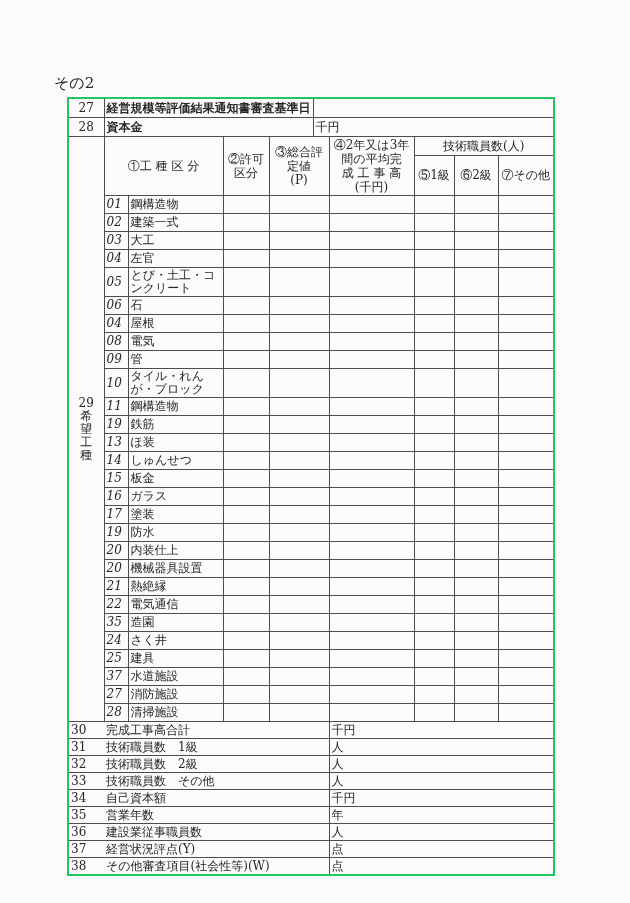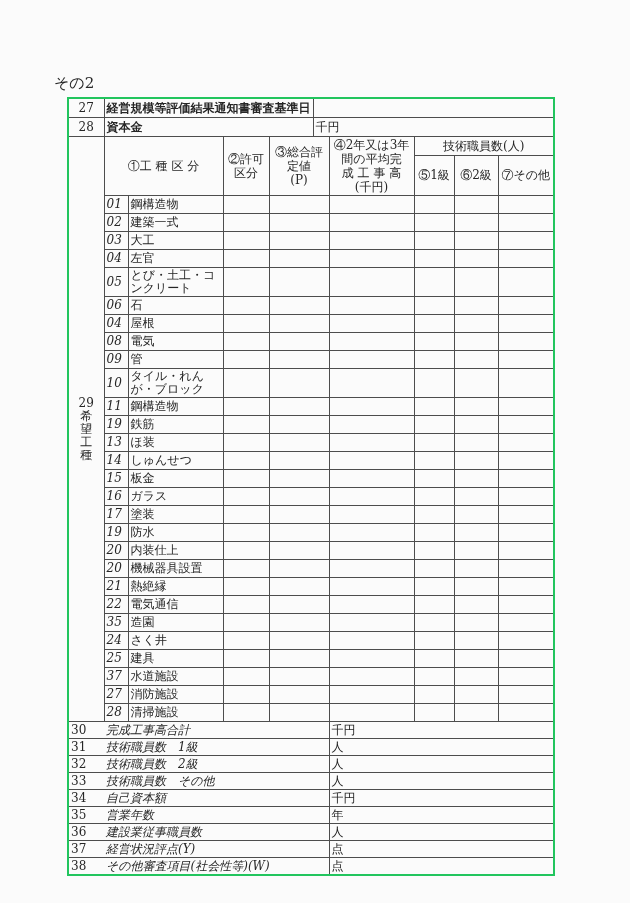--- a/index.html
+++ b/index.html
@@ -64,21 +64,21 @@
     line-height: 13px;
   }
   tr.work-row td { height: 15px; line-height: 13px; }
   .c-num { text-align: left; padding: 1px 0; font-style: italic; }
   .c-name { padding-left: 4px; word-break: break-all; }
   tr.summary-row td { height: 14px; line-height: 14px; }
   .no-span {
     display: inline-block;
     width: 28px;
   }
-  .label-span { padding-left: 7px; font-style: italic; }
+  .label-span { padding-left: 7px; }
 </style>
 </head>
 <body>
 
 <div class="page">
   <div class="page-label">その2</div>
 
   <table class="form">
     <colgroup>
       <col style="width:36px">

